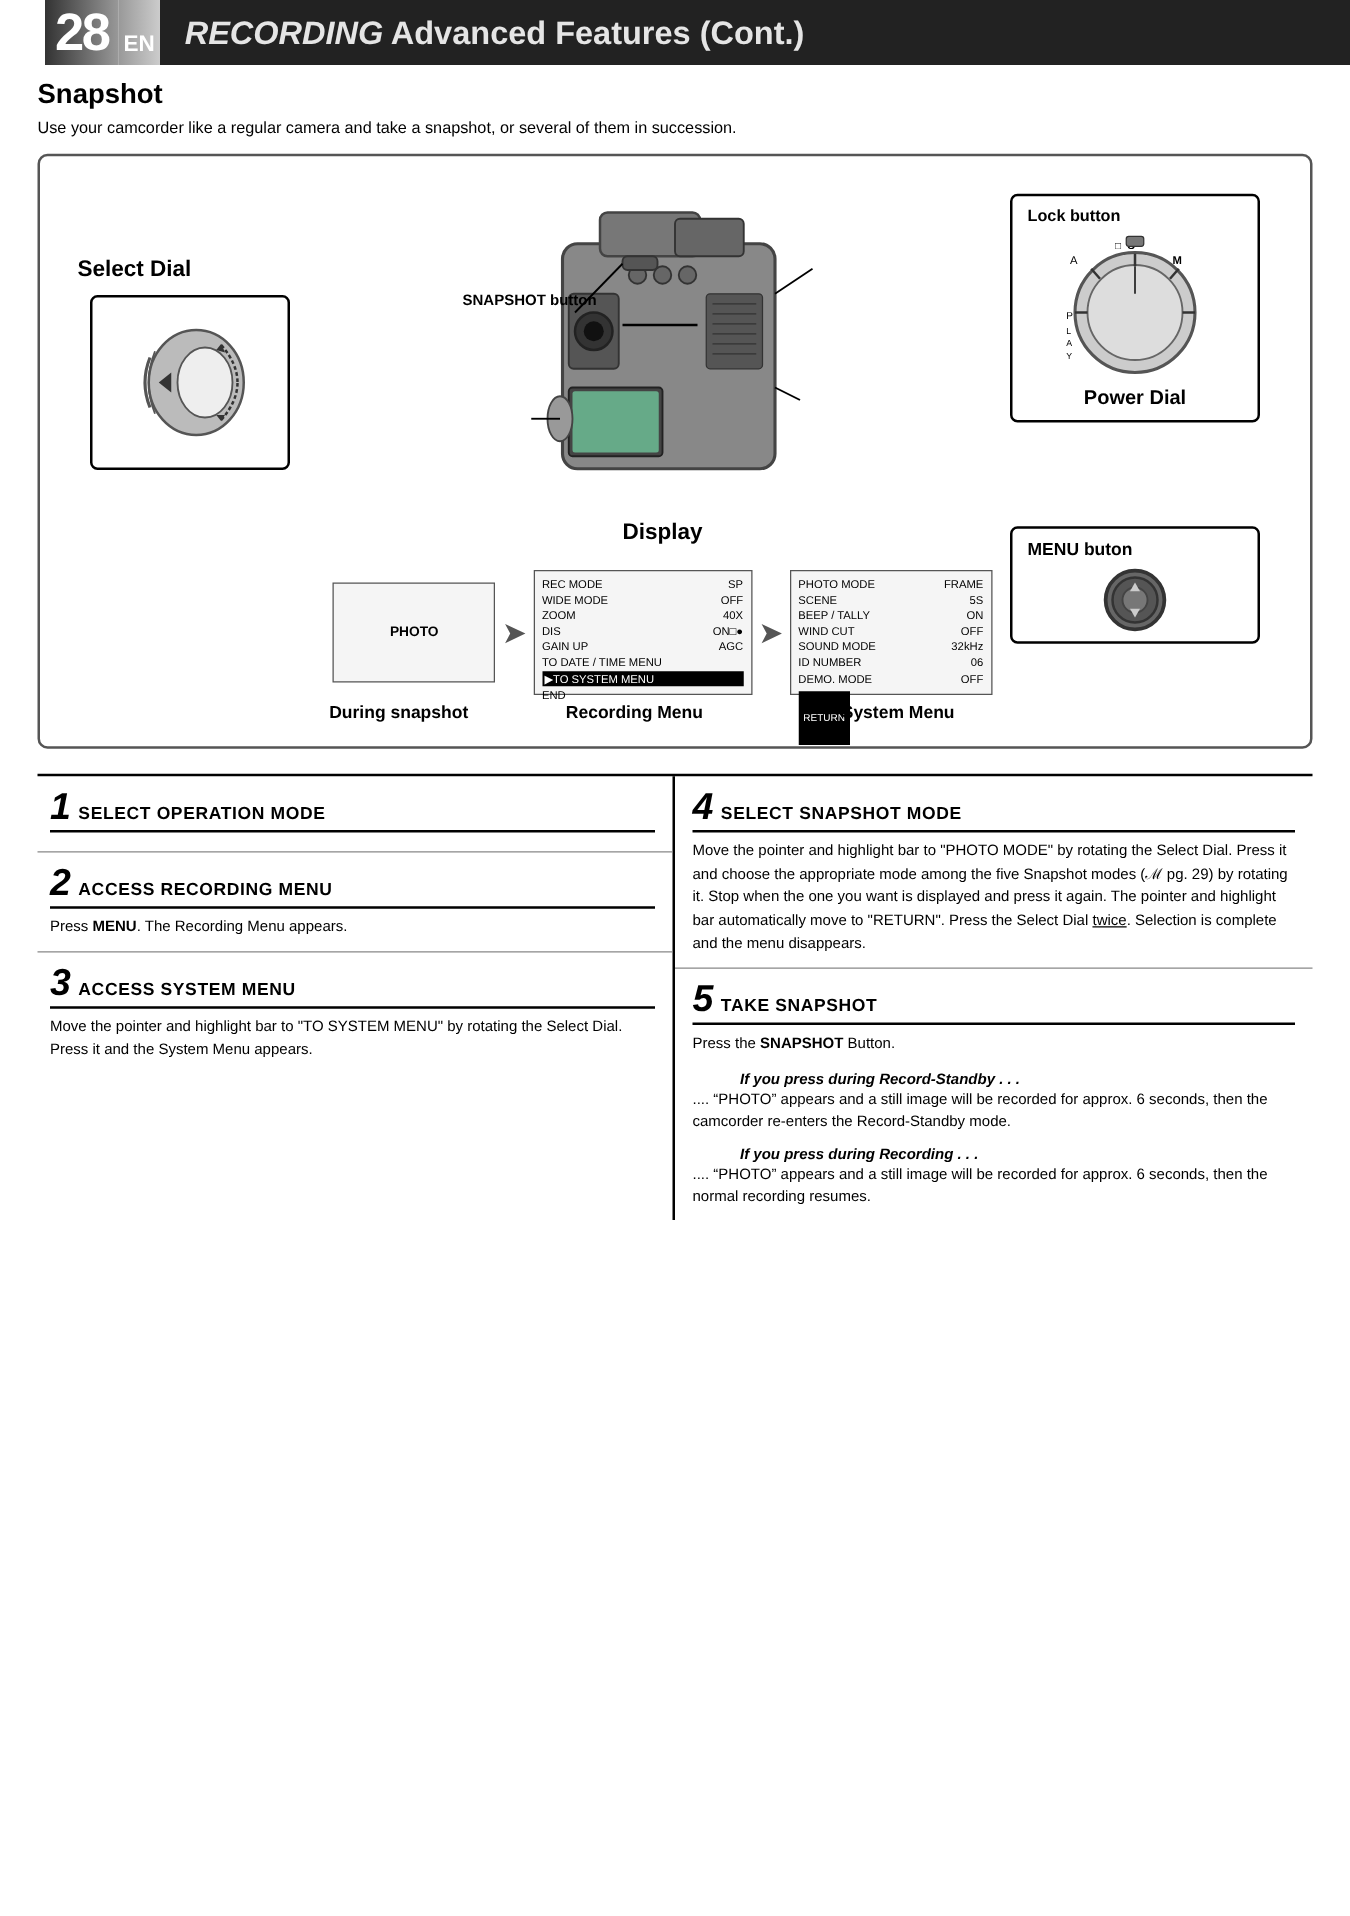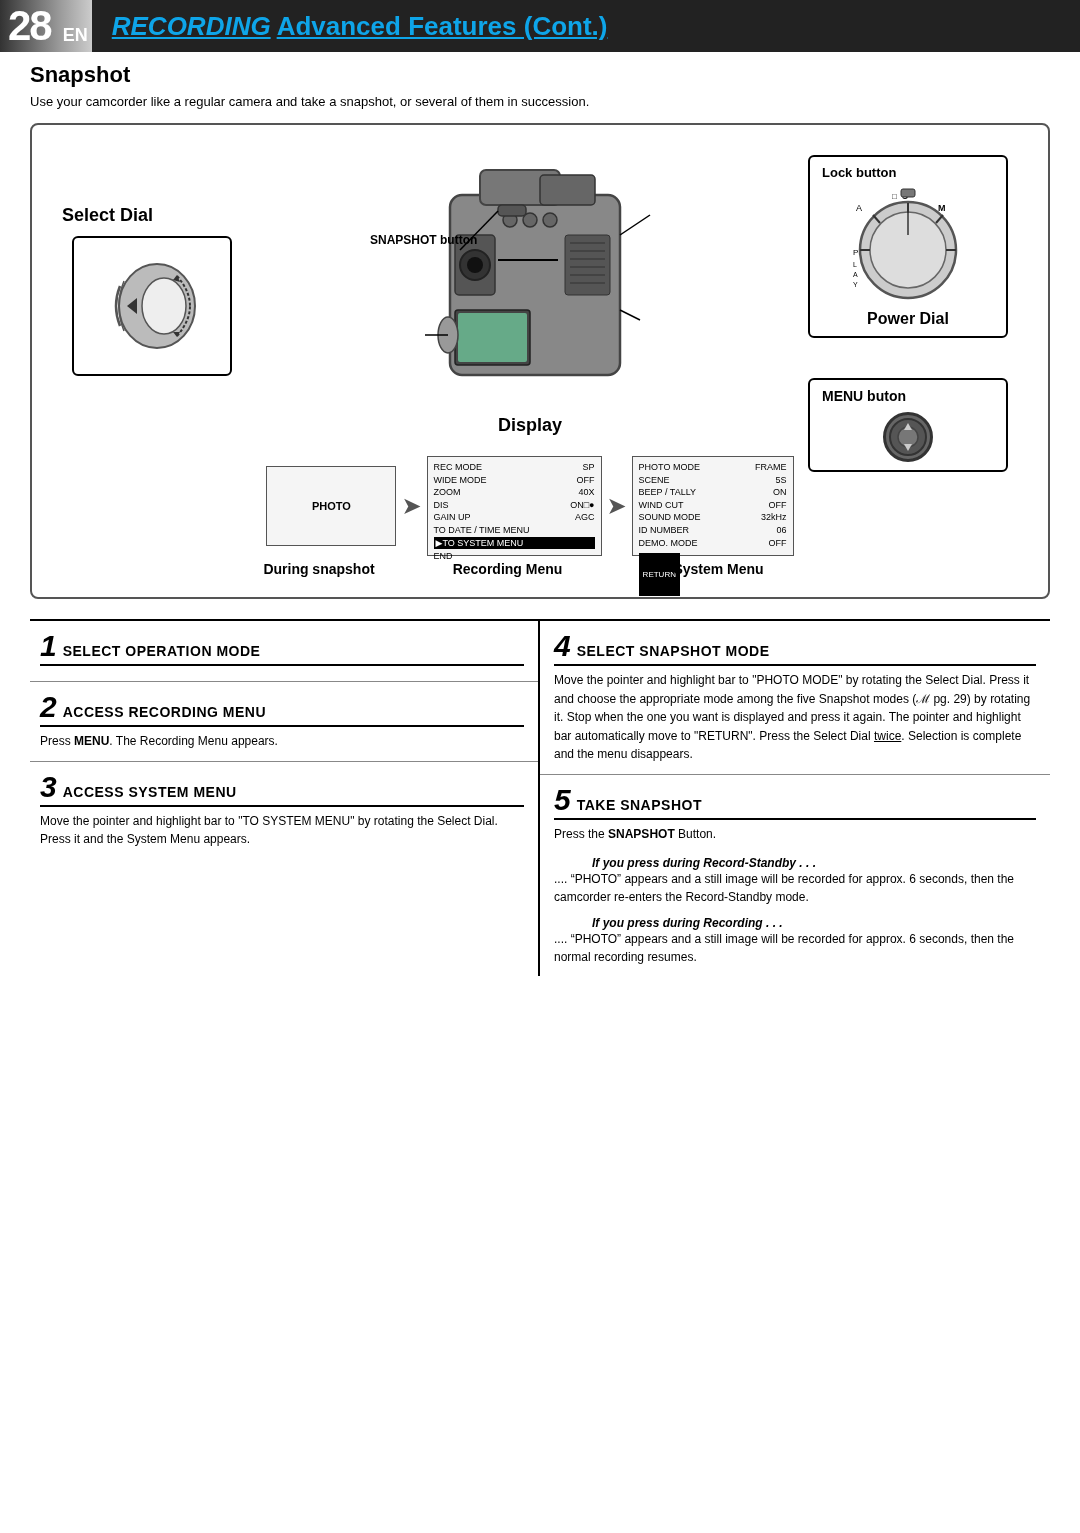--- a/index.html
+++ b/index.html
@@ -21,42 +21,42 @@
     }
     .header-number {
       background: linear-gradient(to right, #333, #999);
       color: #fff;
       font-size: 42px;
       font-weight: bold;
       padding: 0 8px;
       display: flex;
       align-items: center;
       letter-spacing: -2px;
+      margin-left: 36px;
     }
     .header-en {
       background: linear-gradient(to right, #999, #ccc);
       color: #fff;
       font-size: 18px;
       font-weight: bold;
       padding: 16px 4px;
       display: flex;
       align-items: flex-end;
       padding-bottom: 6px;
     }
     .header-title {
       background: #222;
-      color: #0ea5e9;
+      color: #e5e5e5;
       font-size: 26px;
       font-style: italic;
       font-weight: bold;
       padding: 0 20px;
       display: flex;
       align-items: center;
       flex: 1;
-      text-decoration: underline;
     }
     .header-title span.recording {
       font-style: italic;
       margin-right: 6px;
     }
     .header-title span.rest {
       font-style: normal;
       font-weight: bold;
     }
 
@@ -142,20 +142,21 @@
       font-weight: bold;
       margin-top: 10px;
     }
 
     
     .right-section {
       display: flex;
       flex-direction: column;
       align-items: flex-start;
       width: 220px;
+      gap: 43px;
     }
 
     .lock-power-area {
       border: 2px solid #000;
       border-radius: 6px;
       padding: 8px 12px;
       margin-bottom: 20px;
       width: 200px;
     }
 

